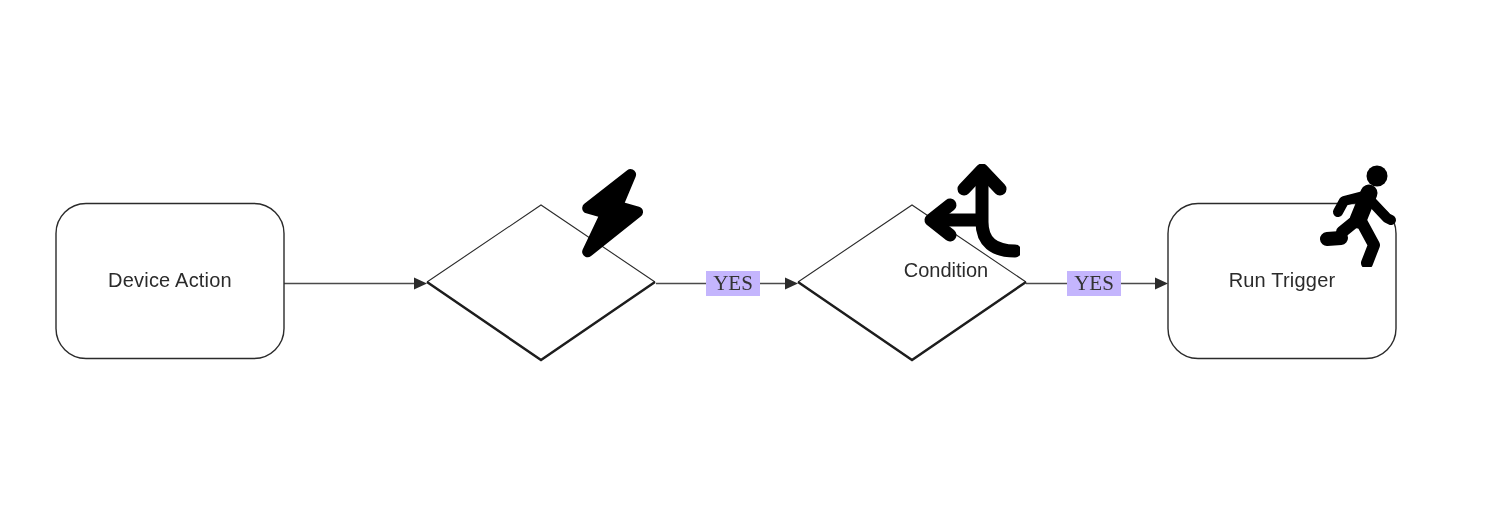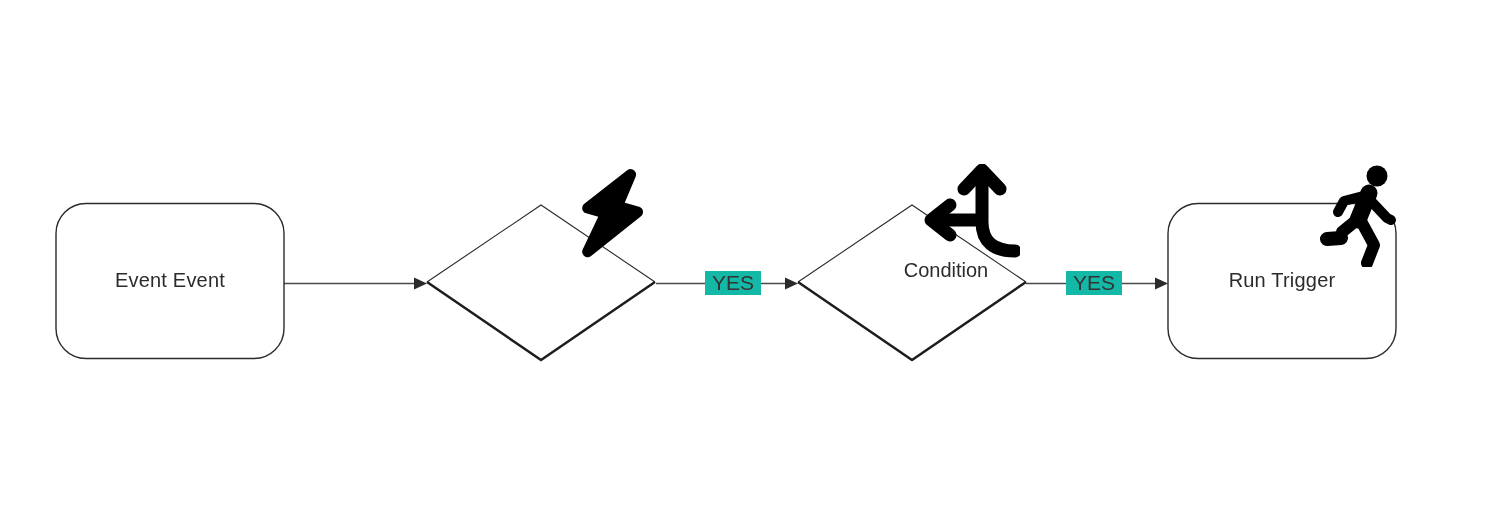--- a/index.html
+++ b/index.html
@@ -31,21 +31,21 @@
   }
   .diamond-label span { display: block; }
   .edge-label {
     position: absolute;
     display: flex;
     align-items: center;
     justify-content: center;
     font-size: 21px;
     color: #333333;
   }
-  .edge-label span { background: #14b8a6; padding: 0 7px; }
+  .edge-label span { background: #c4b5fd; padding: 0 7px; font-family: Liberation Serif, serif; }
   .icon-svg { position: absolute; }
 </style>
 </head>
 <body>
 
 <div class="canvas">
 
   <svg class="layer" width="1485" height="523" viewBox="0 0 1485 523">
 
     <g>
@@ -100,21 +100,21 @@
     <g fill="none" stroke="#000000" stroke-linecap="round" stroke-linejoin="round">
       <path d="M49 30 L38 57" stroke-width="17"></path>
       <path d="M47 32 L24 38 L18 49" stroke-width="10"></path>
       <path d="M51 38 L67 55 L71 57" stroke-width="10"></path>
       <path d="M38 56 L22 69" stroke-width="12"></path>
       <path d="M21 75 L7 76" stroke-width="14"></path>
       <path d="M41 58 L54 82 L47 100" stroke-width="12"></path>
     </g>
   </svg>
 
-  <div class="node-label" style="left:56px; top:203px; width:228px; height:155px;">Event Event</div>
+  <div class="node-label" style="left:56px; top:203px; width:228px; height:155px;">Device Action</div>
 
   <div class="diamond-label" style="left:441px; top:256px; width:200px;">
   </div>
 
   <div class="diamond-label" style="left:846px; top:256px; width:200px;">
     <span>Condition</span>
   </div>
 
   <div class="node-label" style="left:1168px; top:203px; width:228px; height:155px;">Run Trigger</div>
 

